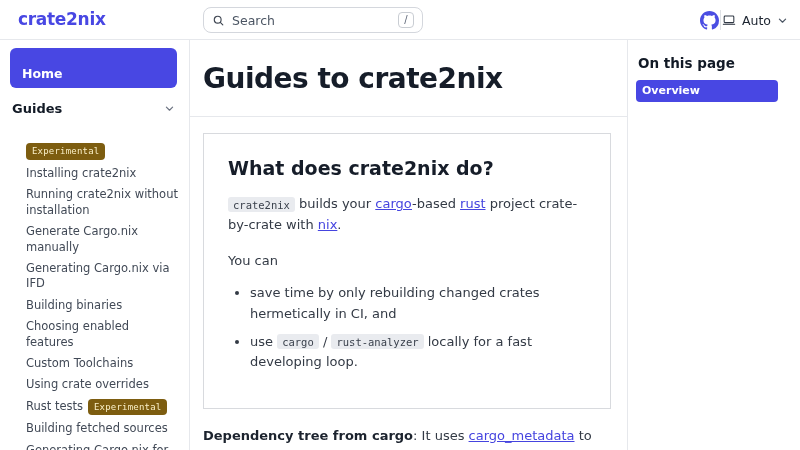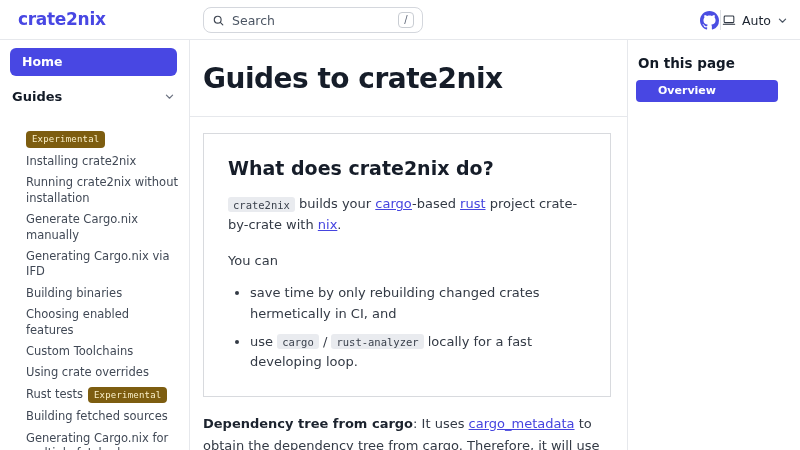--- a/index.html
+++ b/index.html
@@ -27,56 +27,56 @@
   .hright{position:absolute;right:12px;top:0;height:40px;display:flex;
     align-items:center;gap:1px;}
   .hdivider{width:1px;height:20px;background:#dfe2e6;}
   .ghlink{display:flex;align-items:center;cursor:pointer;}
   .theme{display:flex;align-items:center;gap:6px;font-size:12.5px;color:#1c2430;cursor:pointer;}
 
   
   .sidebar{position:absolute;top:40px;left:0;width:190px;bottom:0;background:#fff;
     border-right:1px solid var(--border);padding-top:8px;overflow:hidden;}
   .home-btn{display:block;margin:0 12px 2px 10px;background:var(--accent);color:#fff;
-    font-weight:bold;font-size:12.5px;padding:6px 12px 7px;border-radius:6px;
+    font-weight:bold;font-size:12.5px;padding:18px 12px 7px;border-radius:6px;
     text-decoration:none;cursor:pointer;}
   .group-head{display:flex;align-items:center;justify-content:space-between;
     padding:11px 14px 3px 12px;font-size:13px;font-weight:bold;color:#121a26;cursor:pointer;}
   .group ul{list-style:none;margin:2px 0 0 0;padding:0 10px 0 26px;}
   .group li{font-size:11.5px;color:#414956;line-height:1.34;margin:6px 0;cursor:pointer;}
   .badge{display:inline-block;background:#7d5d10;color:#faf0c8;
     font-family:"DejaVu Sans Mono","Liberation Mono",monospace;font-size:9px;
     padding:2px 6px 2.5px;border-radius:4px;letter-spacing:0.2px;}
   .badge.below{margin-top:3px;}
   .badge.inline{margin-left:5px;}
 
   
   .main{position:absolute;top:40px;left:190px;width:437px;bottom:0;background:#fff;
     padding:0 16px 0 13px;overflow:hidden;}
   .main h1{font-size:28px;font-weight:bold;color:var(--heading);margin:22px 0 0;
     letter-spacing:-0.5px;}
   .title-div{border-bottom:1px solid var(--border);margin:21px -16px 0 -13px;}
-  .card{border:1px solid #d8dade;margin-top:16px;padding:13px 24px 16px;background:#fff;}
+  .card{border:1px solid #d8dade;margin-top:16px;padding:13px 24px 28px;background:#fff;}
   .card h2{font-size:19px;font-weight:bold;color:var(--heading);margin:10px 0 0;}
   .card p{font-size:13px;color:var(--body);margin:15px 0 0;line-height:1.6;}
   .card ul{margin:12px 0 4px;padding-left:22px;font-size:13px;color:var(--body);
     line-height:1.55;}
   .card li{margin:8px 0;}
   .inline-code{font-family:"DejaVu Sans Mono","Liberation Mono",monospace;
     font-size:10.5px;background:#e9ebef;color:#3a414c;padding:1.5px 5px;border-radius:3px;}
   .content-link{color:#4544df;text-decoration:underline;cursor:pointer;}
   .paras p{font-size:13px;color:var(--body);line-height:1.66;margin:16px 0 14px;}
   .paras strong, .card strong{color:#1c232e;}
 
   
   .toc{position:absolute;top:40px;left:627px;right:0;bottom:0;background:#fff;
     border-left:1px solid var(--border);padding:8px 22px 0 8px;}
   .toc h2{font-size:13.5px;font-weight:bold;color:#121a26;margin:7px 0 9px 2px;}
   .toc-pill{display:block;background:var(--accent);color:#fff;font-size:11px;
-    font-weight:bold;padding:4px 22px 5px;border-radius:4px;text-decoration:none;
+    font-weight:bold;padding:4px 6px 5px;border-radius:4px;text-decoration:none;
     cursor:pointer;}
 </style>
 </head>
 <body>
 
 <div class="header">
   <div class="logo">crate2nix</div>
 
   <div class="search">
     <svg viewBox="0 0 16 16" width="13" height="13">

